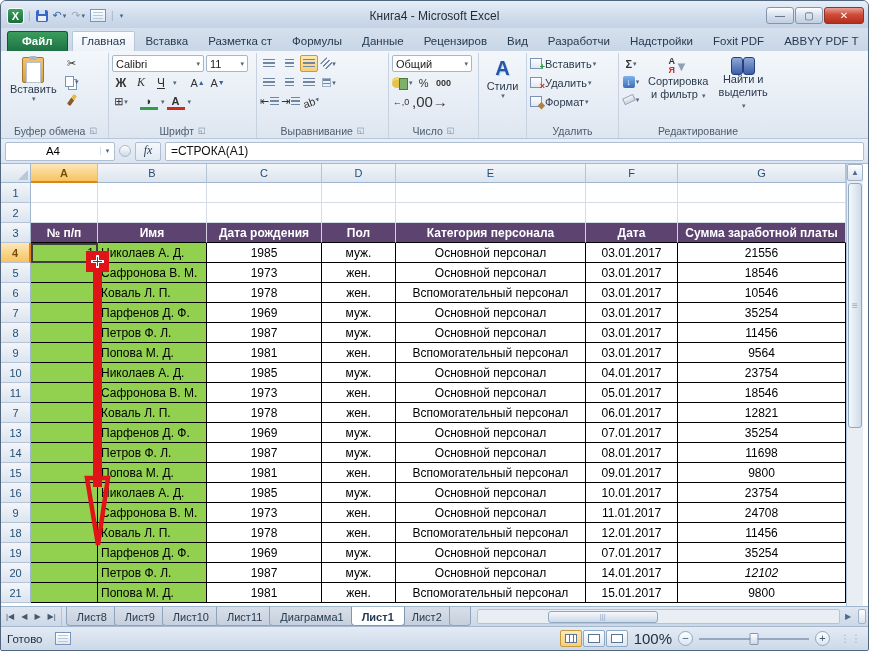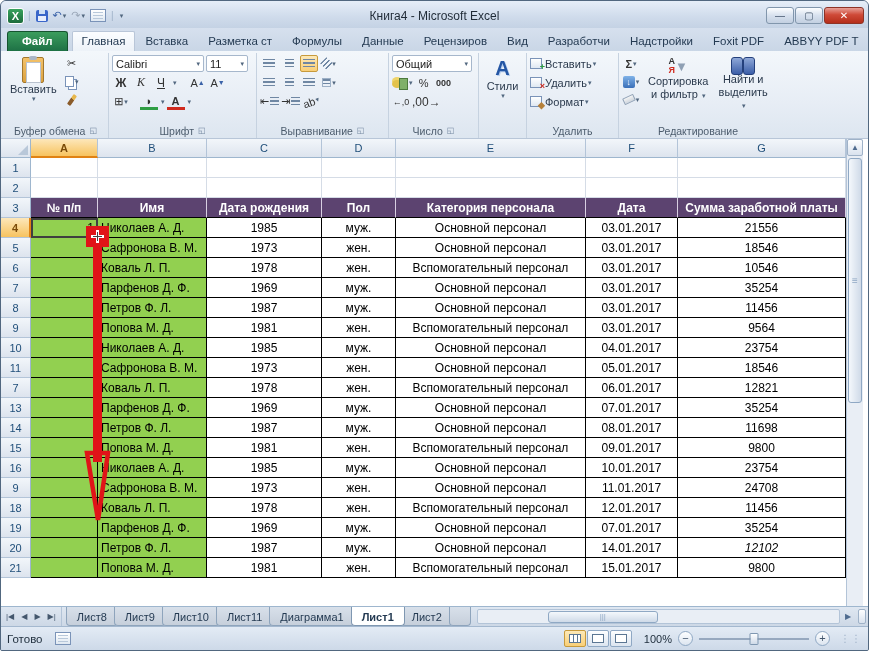--- a/index.html
+++ b/index.html
@@ -147,21 +147,21 @@
     display:flex; align-items:center; padding:0 6px; font-size:11.5px; color:#22313f; }
   .macro-ic { width:16px; height:13px; border:1px solid #7a93b8; background:linear-gradient(#fff,#dfe8f2); margin-left:12px; position:relative; }
   .macro-ic::after { content:""; position:absolute; inset:2px; background:repeating-linear-gradient(#b8c8da 0 1px,transparent 1px 3px); }
   .sb-right { margin-left:auto; display:flex; align-items:center; gap:6px; }
   .viewbtns { display:flex; gap:1px; }
   .vb { width:22px; height:17px; border:1px solid #8fa8c4; border-radius:2px; background:linear-gradient(#fdfeff,#dce5f0);
     display:flex; align-items:center; justify-content:center; }
   .vb.active { background:linear-gradient(#fde9b8,#f9cf77); border-color:#c79a3c; }
   .vb .vb-ic { width:12px; height:9px; border:1px solid #5b7693; background:#fff; }
   .vb.active .vb-ic { background:repeating-linear-gradient(90deg,#fff 0 3px,#5b7693 3px 4px); }
-  .zoomlvl { font-size:11px; color:#22313f; min-width:34px; text-align:right; }
+  .zoomlvl { font-size:15px; color:#22313f; min-width:34px; text-align:right; }
   .zbtn { width:15px; height:15px; border-radius:50%; border:1px solid #8fa8c4; background:linear-gradient(#fdfeff,#dce5f0);
     font-size:11px; color:#44576d; display:flex; align-items:center; justify-content:center; line-height:1; }
   .ztrack { width:110px; height:2px; background:#96a8bf; position:relative; }
   .zhandle { position:absolute; left:50%; top:-5px; transform:translateX(-50%); width:9px; height:12px;
     background:linear-gradient(#fdfeff,#cfdae8); border:1px solid #7f97b1; border-radius:1px; }
   .grip { color:#9fb2c8; font-size:10px; letter-spacing:1px; margin-left:4px; }
 </style>
 </head>
 <body>
 
@@ -342,21 +342,21 @@
           <div class="fontrow">
             <span class="ric">
                 <span class="num-ic-money"></span>
                 <span class="drop">▾</span>
               </span>
             <span class="ric">%</span>
             <span class="ric" style="font-size:9px;font-weight:bold">000</span>
           </div>
           <div class="fontrow">
             <span class="ric" style="font-size:9px">←,0</span>
-            <span class="ric" style="font-size:12px">,00→</span>
+            <span class="ric" style="font-size:15px">,00→</span>
           </div>
         </div>
       </div>
       <div class="rg-label">
           <span>Число</span>
           <span class="launcher">◱</span>
         </div>
     </div>
 
     <div class="rgroup" style="width:48px">
@@ -431,20 +431,29 @@
           <span class="binoc"></span>
           <span class="twoline"><span>Найти и</span><br><span>выделить</span> <span class="drop">▾</span></span>
         </div>
       </div>
       <div class="rg-label">
           <span>Редактирование</span>
         </div>
     </div>
   </div>
 
+  <div class="fbar">
+    <div class="namebox">
+      <span class="nb-text">A4</span>
+      <span class="nb-drop">▾</span>
+    </div>
+    <div class="fb-dot"></div>
+    <div class="fxbtn">fx</div>
+    <div class="formula">=СТРОКА(A1)</div>
+  </div>
 
   <div class="sheetwrap">
     <div class="grid" id="grid">
         <div class="hdr-row">
           <div class="corner"></div>
           <div class="colhead selected" style="width: 67px;">A</div>
           <div class="colhead" style="width: 109px;">B</div>
           <div class="colhead" style="width: 115px;">C</div>
           <div class="colhead" style="width: 74px;">D</div>
           <div class="colhead" style="width: 190px;">E</div>

